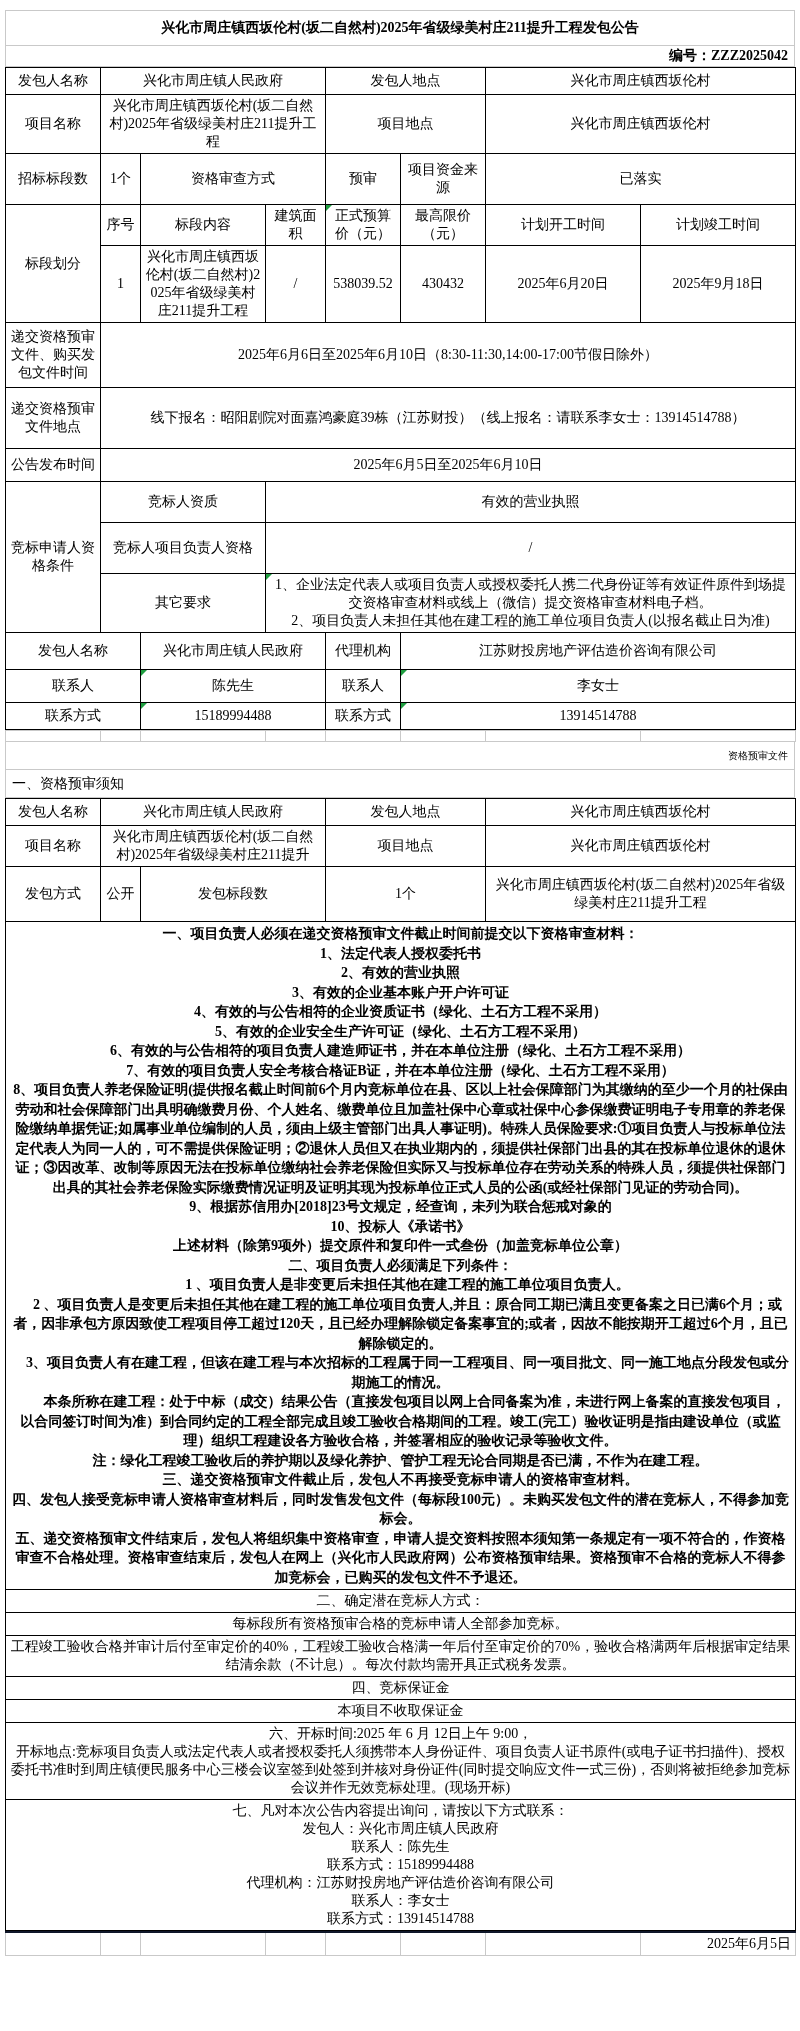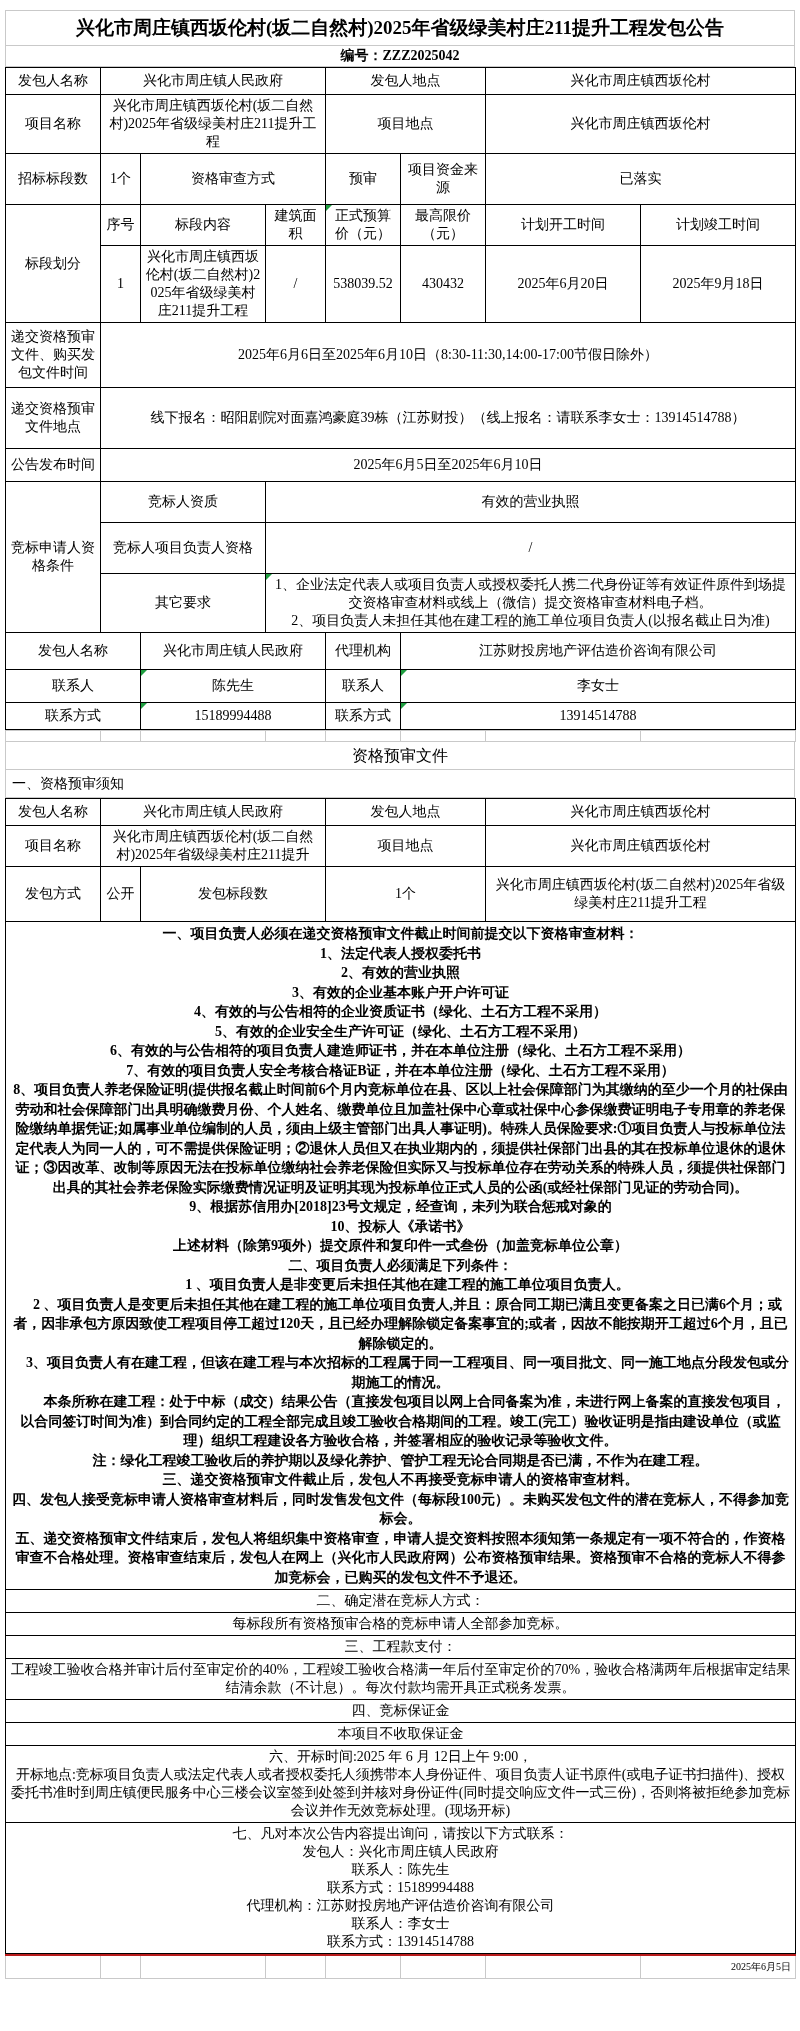--- a/index.html
+++ b/index.html
@@ -1,30 +1,30 @@
 <!DOCTYPE html>
 <html><head>
 <meta charset="utf-8">
 <style>
   html,body { margin:0; padding:0; background:#ffffff; }
   body { font-family:"Liberation Serif","DejaVu Serif",serif; color:#000; }
   .page { width:800px; min-height:2031px; box-sizing:border-box; padding:10px 5px 8px 5px; background:#fff; }
 
   
   .lightbox { border:1px solid #c9c9c9; box-sizing:border-box; }
-  .title { text-align:center; font-weight:bold; font-size:19px; line-height:18px; padding:8px 12px; }
-  .docno { text-align:center; font-weight:bold; font-size:14px; line-height:16px; padding:2px 6px; border-top:none; }
-  .heading { text-align:center; font-size:16px; line-height:17px; padding:5px 6px; border-top:none; }
+  .title { text-align:center; font-weight:bold; font-size:14px; line-height:18px; padding:8px 12px; }
+  .docno { text-align:right; font-weight:bold; font-size:14px; line-height:16px; padding:2px 6px; border-top:none; }
+  .heading { text-align:right; font-size:10px; line-height:17px; padding:5px 6px; border-top:none; }
   .subheading { text-align:left; font-size:14px; line-height:17px; padding:5px 6px; border-top:none; }
 
   table.tbl { border-collapse:collapse; table-layout:fixed; width:790px; }
   table.tbl td { border:1px solid #000; font-size:14px; line-height:18px; padding:2px 4px; vertical-align:middle; text-align:center; word-break:break-all; overflow:hidden; }
   table.light { border-collapse:collapse; table-layout:fixed; width:790px; }
   table.light td { border:1px solid #c9c9c9; padding:0; height:10px; font-size:12px; }
-  table.footer td { height:20px; font-size:10px; padding:1px 4px; border-top:2px solid #b91c1c;margin-left:28px; }
+  table.footer td { height:20px; font-size:14px; padding:1px 4px; border-top:2px solid #0f172a;margin-left:28px; }
 
   td.lab { text-align:center; }
   td.left { text-align:left;margin-top:44px; }
   td.pre { white-space:pre-line; text-align:left; }
   td.blocktext { text-align:left; vertical-align:top; padding:4px 6px;font-weight:bold; }
   .para { font-size:14px; line-height:19.5px; word-break:break-all; }
 
   td.sec { border-top:3px double #595959; text-align:left; line-height:19.5px; padding:3px 6px; }
   td.secplain { text-align:left; line-height:19.5px; padding:3px 6px;margin-left:44px; }
 
@@ -226,23 +226,20 @@
         <div class="para">五、递交资格预审文件结束后，发包人将组织集中资格审查，申请人提交资料按照本须知第一条规定有一项不符合的，作资格审查不合格处理。资格审查结束后，发包人在网上（兴化市人民政府网）公布资格预审结果。资格预审不合格的竞标人不得参加竞标会，已购买的发包文件不予退还。</div>
       </td>
     </tr>
     <tr>
       <td colspan="8" class="sec">二、确定潜在竞标人方式：</td>
     </tr>
     <tr>
       <td colspan="8" class="secplain">每标段所有资格预审合格的竞标申请人全部参加竞标。</td>
     </tr>
     <tr>
-      <td colspan="8" class="sec">三、工程款支付：</td>
-    </tr>
-    <tr>
       <td colspan="8" class="secplain">工程竣工验收合格并审计后付至审定价的40%，工程竣工验收合格满一年后付至审定价的70%，验收合格满两年后根据审定结果结清余款（不计息）。每次付款均需开具正式税务发票。</td>
     </tr>
     <tr>
       <td colspan="8" class="sec">四、竞标保证金</td>
     </tr>
     <tr>
       <td colspan="8" class="secplain">本项目不收取保证金</td>
     </tr>
     <tr>
       <td colspan="8" class="sec pre">六、开标时间:2025 年 6 月 12日上午 9:00，

